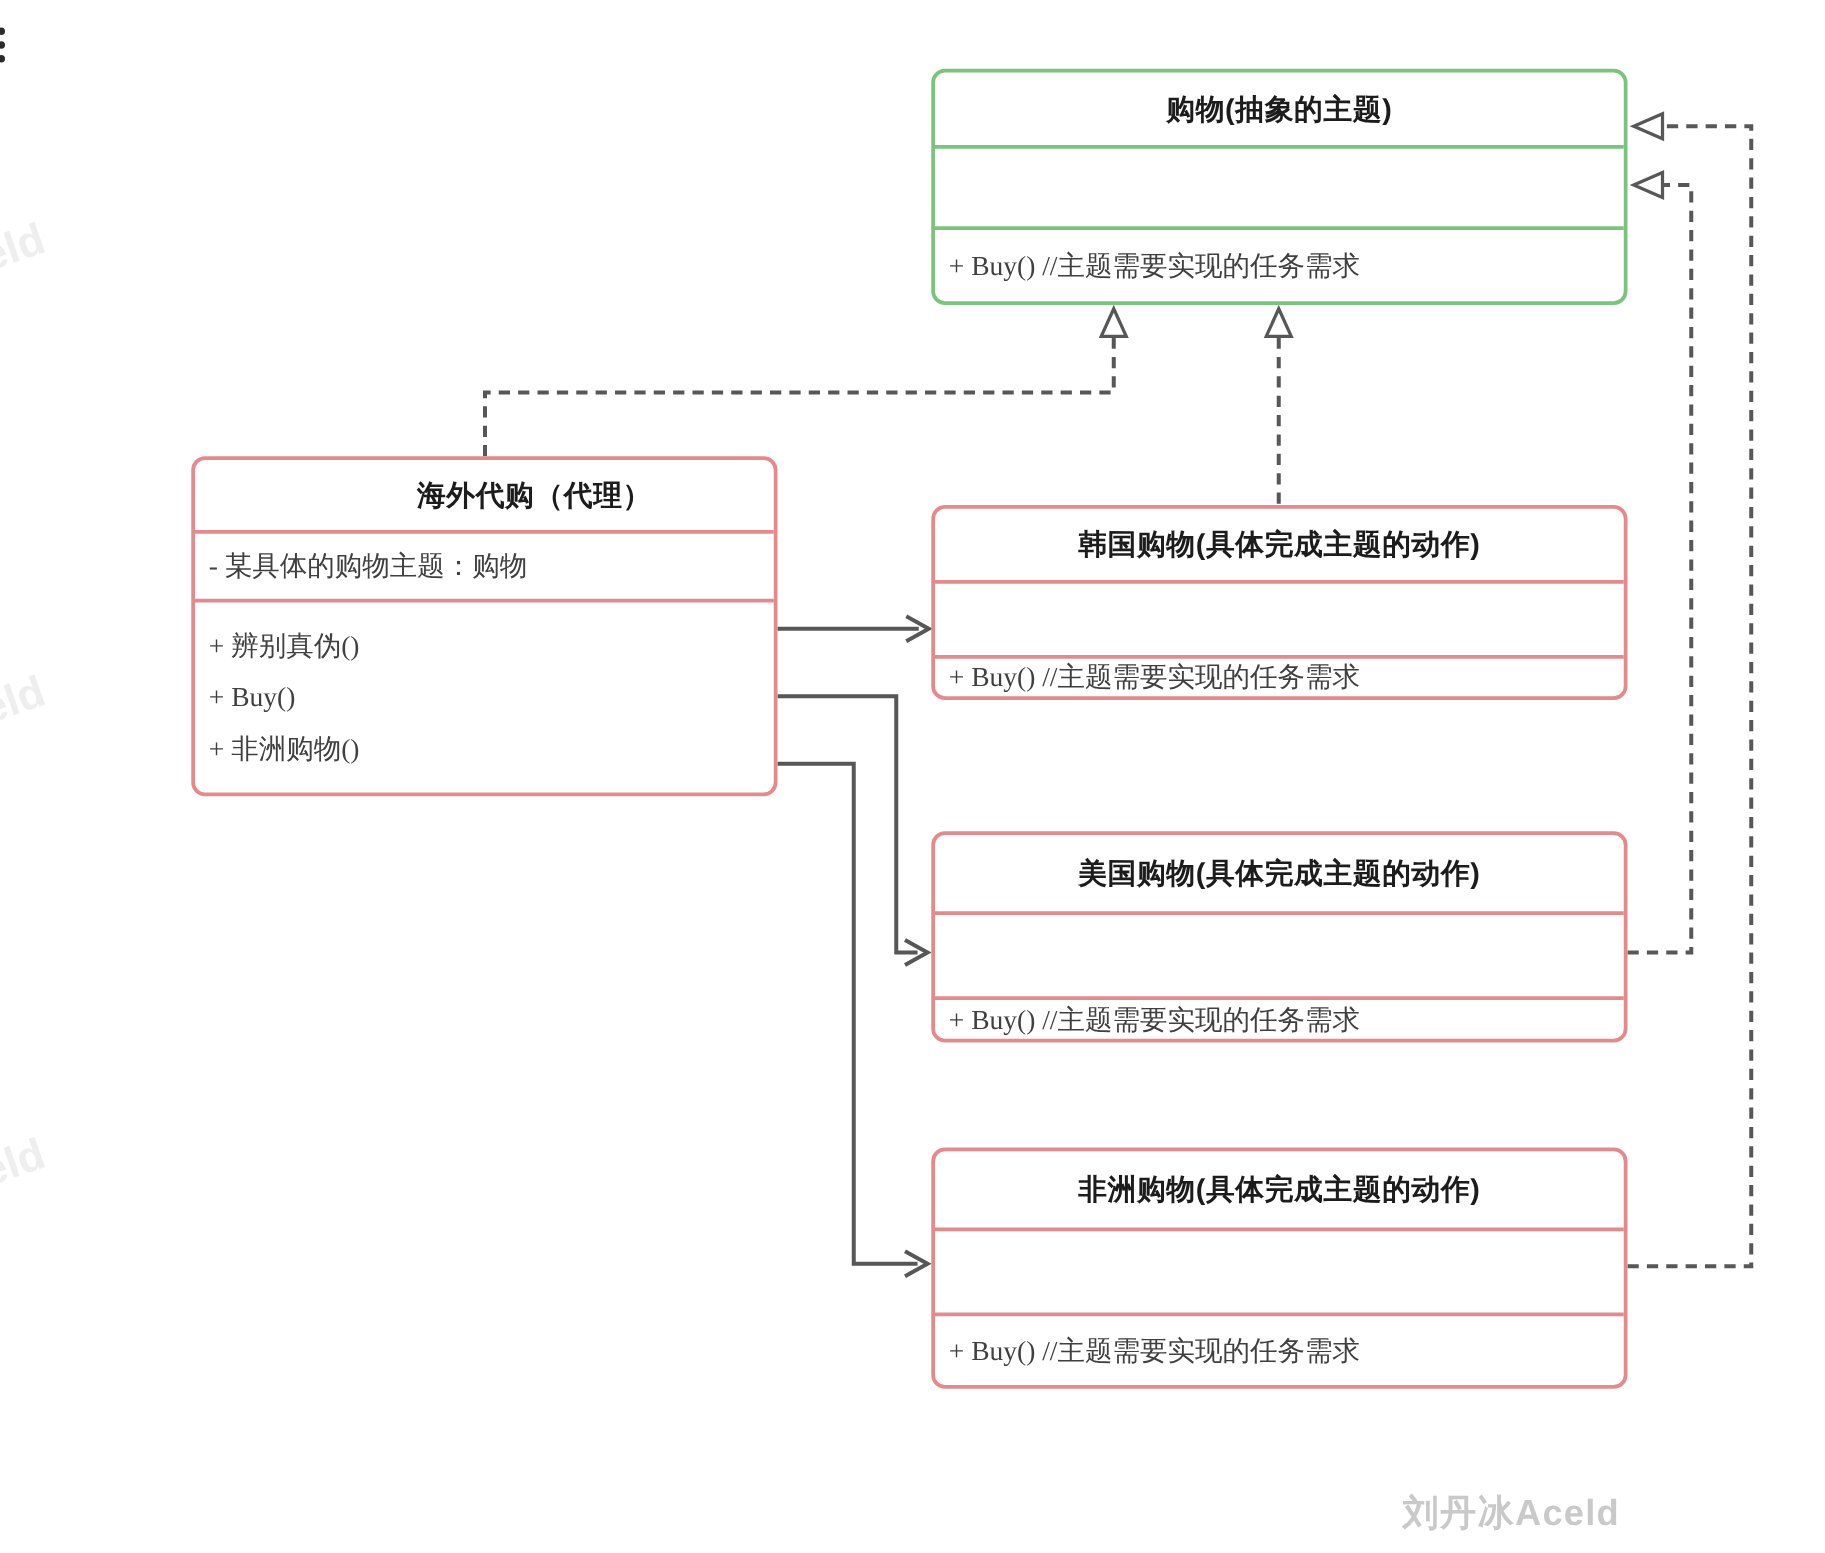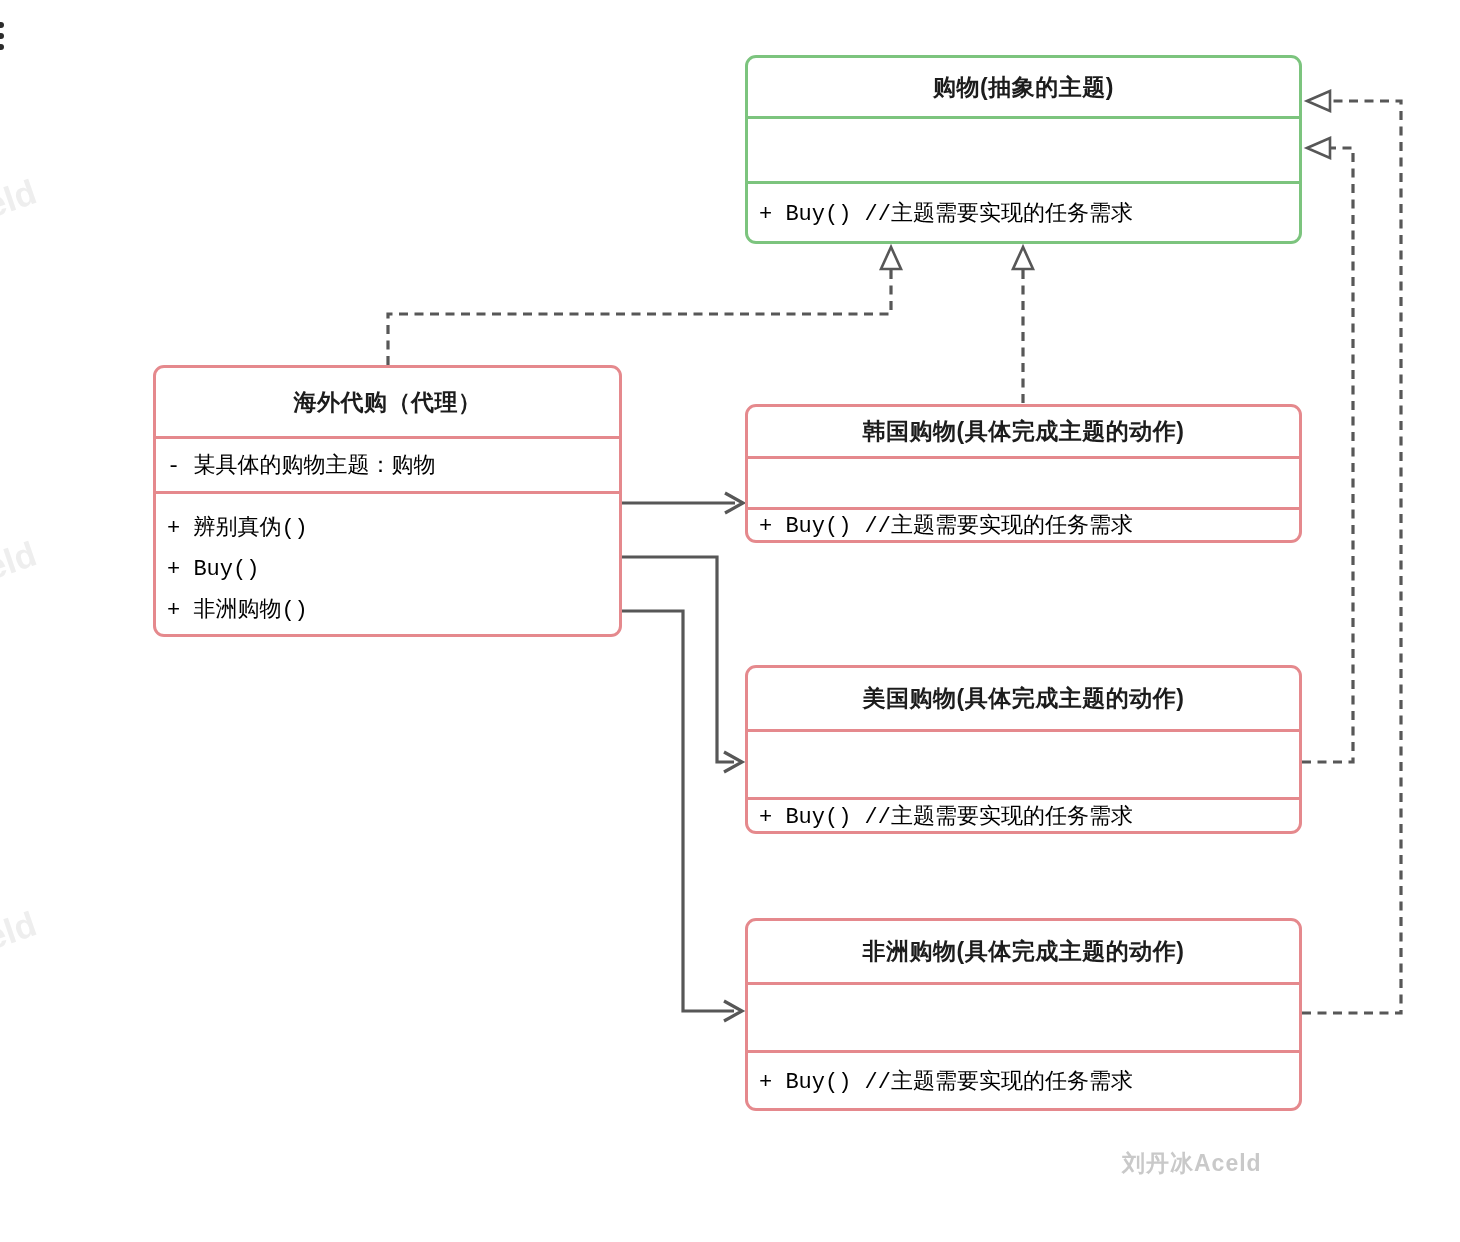--- a/index.html
+++ b/index.html
@@ -29,24 +29,24 @@
   .uml .c-title {
     display: flex; align-items: center; justify-content: center;
     font-weight: bold; font-size: 23px;
     letter-spacing: 0.5px;
   }
   .uml .c-attrs, .uml .c-methods { border-top: 3px solid; }
   .uml.green .c-attrs, .uml.green .c-methods { border-color: var(--abstract-border, #7cc47e); }
   .uml.pink  .c-attrs, .uml.pink  .c-methods { border-color: var(--concrete-border, #e5898d); }
 
   .member {
-    font-family: Liberation Mono, monospace;
+    font-family: Liberation Serif, serif;
     font-size: 22px;
     white-space: pre;
-    color: #000000;
+    color: #404040;
   }
   .single-line {
     display: flex; align-items: center;
     padding-left: 11px;
   }
   .multi-line { padding: 14px 0 0 11px; }
   .multi-line .member { display: block; line-height: 41px; }
 
   
   svg.connectors {
@@ -61,22 +61,22 @@
 
   
   .kebab {
     position: absolute; left: -2px; top: 22px;
     display: flex; flex-direction: column; gap: 5px;
     z-index: 3; cursor: pointer;
   }
   .kebab .dot { width: 6px; height: 6px; border-radius: 50%; background: #2b2b2b; }
 
   .wm-main {
-    position: absolute; left: 1122px; top: 1148px;
-    font-size: 23px; font-weight: bold;
+    position: absolute; left: 1122px; top: 1191px;
+    font-size: 29px; font-weight: bold;
     color: var(--watermark, #c9c9c9);
     letter-spacing: 1px;
     z-index: 0;
   }
   .wm-edge {
     position: absolute; left: -58px;
     font-size: 35px; font-weight: bold;
     color: var(--edge-watermark, #eeeeee);
     transform: rotate(-19deg);
     z-index: 0;
@@ -125,32 +125,32 @@
 
   <div class="uml green" style="left:745px; top:55px; width:557px; height:189px;align-items:flex-end;">
     <div class="compartment c-title" style="height:58px;">购物(抽象的主题)</div>
     <div class="compartment c-attrs" style="height:65px;"></div>
     <div class="compartment c-methods single-line" style="flex:1;">
       <span class="member">+ Buy() //主题需要实现的任务需求</span>
     </div>
   </div>
 
   <div class="uml pink" style="left:153px; top:365px; width:469px; height:272px;">
-    <div class="compartment c-title" style="height:68px;">海外代购（代理）</div>
+    <div class="compartment c-title" style="height:56px;margin-left:40px;">海外代购（代理）</div>
     <div class="compartment c-attrs single-line" style="height:55px;">
       <span class="member">- 某具体的购物主题：购物</span>
     </div>
     <div class="compartment c-methods multi-line" style="flex:1;">
       <span class="member">+ 辨别真伪()</span>
       <span class="member">+ Buy()</span>
       <span class="member">+ 非洲购物()</span>
     </div>
   </div>
 
-  <div class="uml pink" style="left:745px; top:404px; width:557px; height:139px;">
+  <div class="uml pink" style="left:745px; top:404px; width:557px; height:156px;">
     <div class="compartment c-title" style="height:62px;">韩国购物(具体完成主题的动作)</div>
     <div class="compartment c-attrs" style="height:65px;"></div>
     <div class="compartment c-methods single-line" style="flex:1;">
       <span class="member">+ Buy() //主题需要实现的任务需求</span>
     </div>
   </div>
 
   <div class="uml pink" style="left:745px; top:665px; width:557px; height:169px;">
     <div class="compartment c-title" style="height:61px;">美国购物(具体完成主题的动作)</div>
     <div class="compartment c-attrs" style="height:68px;"></div>

